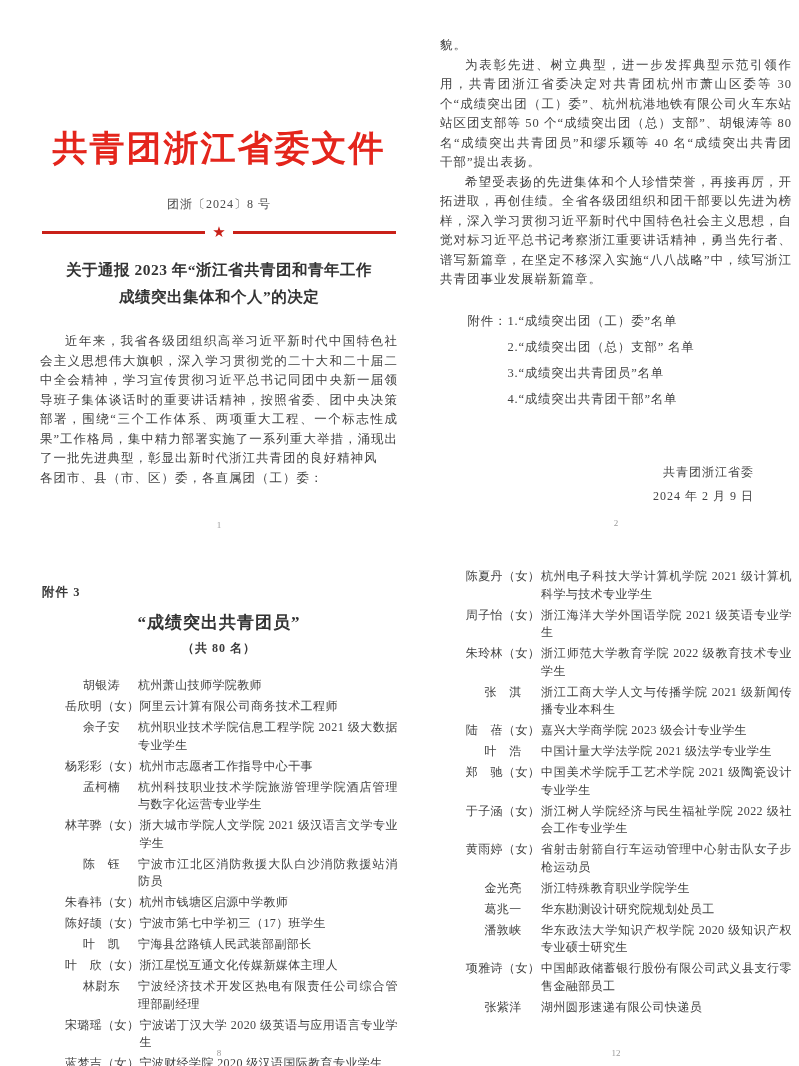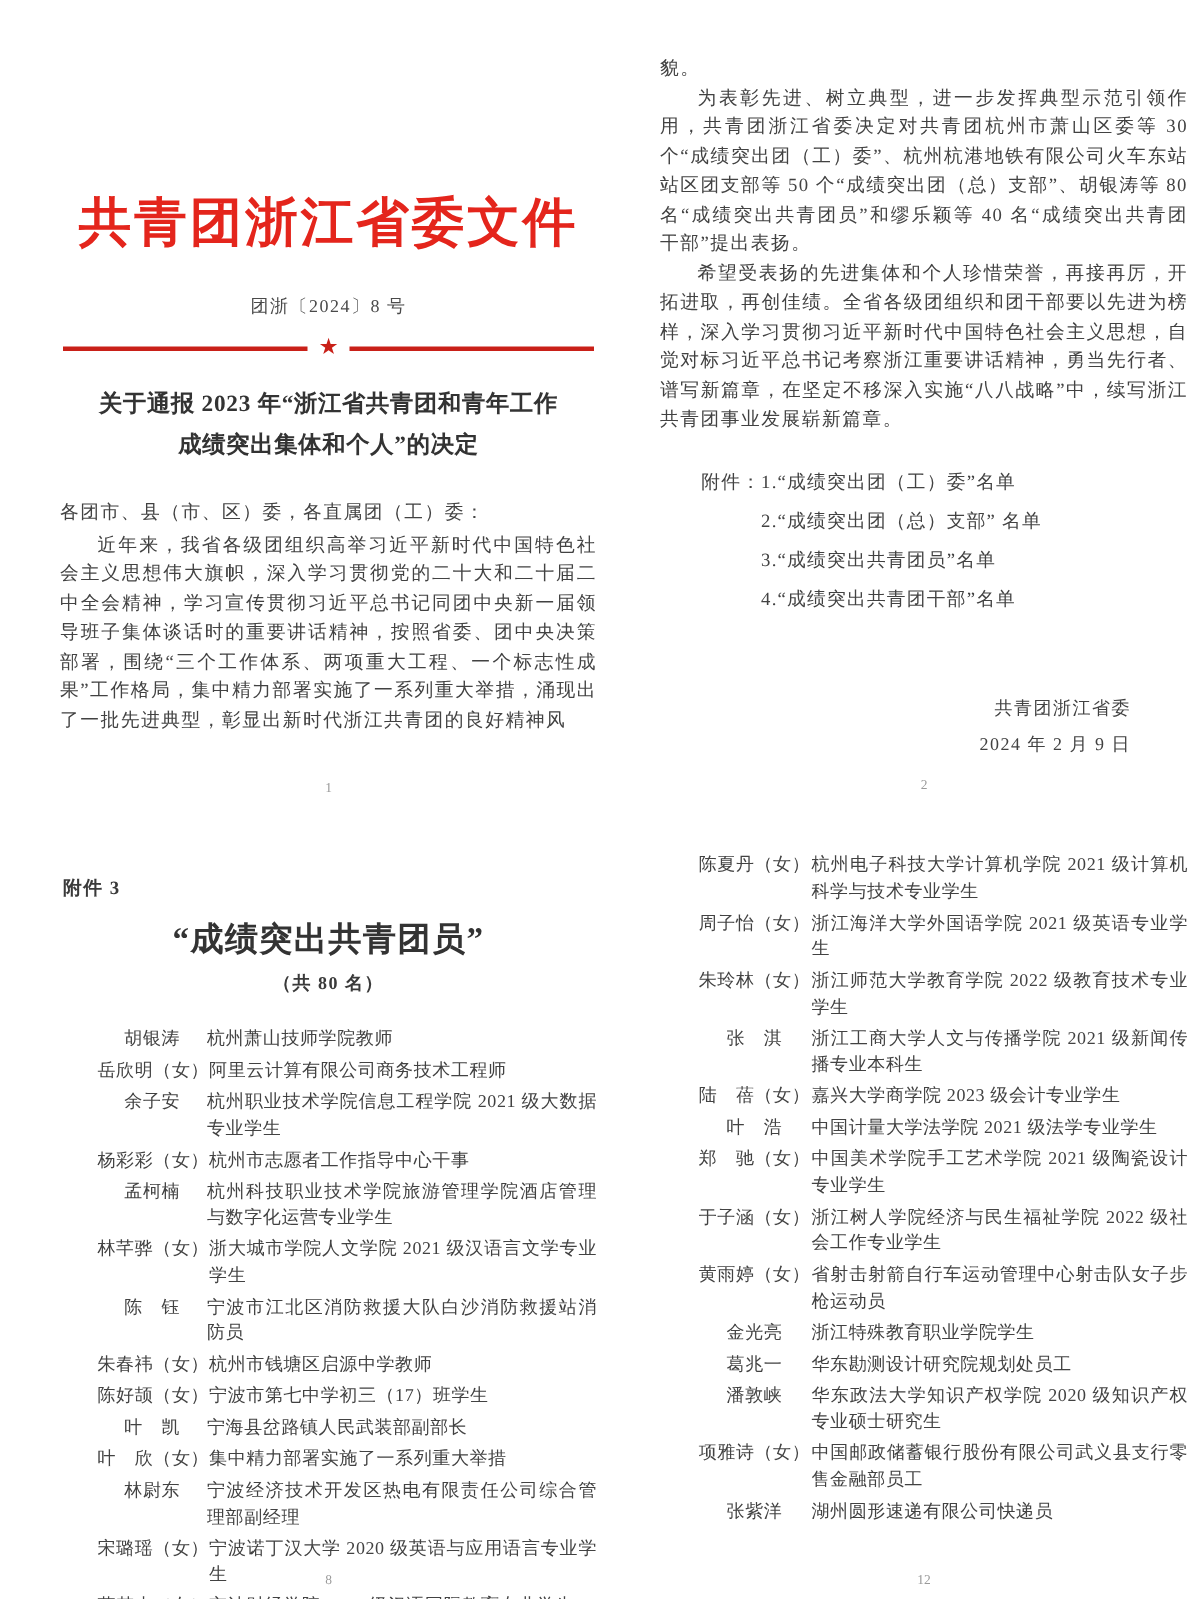--- a/index.html
+++ b/index.html
@@ -34,21 +34,21 @@
   .pageno{position:absolute;bottom:6px;left:0;right:0;text-align:center;font-size:9px;color:#9a9a9a;}
 
   
   .attach{margin-top:18px;font-size:12.5px;line-height:26px;letter-spacing:0.8px;color:#424242;display:flex;padding-left:2.2em;}
   .attach-label{white-space:nowrap;}
   .attach-item{white-space:nowrap;}
   .sign-block{margin-top:48px;text-align:right;padding-right:38px;font-size:12px;letter-spacing:1px;color:#424242;line-height:24px;}
 
   
   .attach-head{font-size:12.5px;font-weight:bold;color:#3a3a3a;letter-spacing:1px;margin:32px 0 10px 2px;}
-  .roster-title{text-align:center;font-size:22px;font-weight:bold;color:#333;letter-spacing:1px;margin:0 0 6px 0;}
+  .roster-title{text-align:center;font-size:17px;font-weight:bold;color:#333;letter-spacing:1px;margin:0 0 6px 0;}
   .roster-sub{text-align:center;font-size:12px;font-weight:bold;color:#3a3a3a;letter-spacing:1px;margin:0 0 20px 0;}
   .roster{font-size:12px;letter-spacing:0.4px;color:#424242;}
   .row{display:flex;align-items:flex-start;margin-bottom:3.5px;position:relative;}
   .nm{flex:0 0 73px;white-space:nowrap;line-height:17.5px;text-align:center;}
   .ds{flex:1;line-height:17.5px;text-align:justify;}
   #s3 .row{padding-left:25px;}
   #s4 .nm{flex-basis:76px;}
   #s4 .row{padding-left:25px;}
   .row.hl::after{
     content:"";position:absolute;left:-6px;right:12px;top:-4px;bottom:-3px;
@@ -63,22 +63,22 @@
   <div class="doc-no">团浙〔2024〕8 号</div>
   <div class="rule">
     <span class="ln"></span>
     <span class="star">★</span>
     <span class="ln"></span>
   </div>
   <div class="doc-title">
     <span>关于通报 2023 年“浙江省共青团和青年工作</span><br>
     <span>成绩突出集体和个人”的决定</span>
   </div>
+  <p class="body-text indent">近年来，我省各级团组织高举习近平新时代中国特色社会主义思想伟大旗帜，深入学习贯彻党的二十大和二十届二中全会精神，学习宣传贯彻习近平总书记同团中央新一届领导班子集体谈话时的重要讲话精神，按照省委、团中央决策部署，围绕“三个工作体系、两项重大工程、一个标志性成果”工作格局，集中精力部署实施了一系列重大举措，涌现出了一批先进典型，彰显出新时代浙江共青团的良好精神风</p>
   <p class="body-text salutation">各团市、县（市、区）委，各直属团（工）委：</p>
-  <p class="body-text indent">近年来，我省各级团组织高举习近平新时代中国特色社会主义思想伟大旗帜，深入学习贯彻党的二十大和二十届二中全会精神，学习宣传贯彻习近平总书记同团中央新一届领导班子集体谈话时的重要讲话精神，按照省委、团中央决策部署，围绕“三个工作体系、两项重大工程、一个标志性成果”工作格局，集中精力部署实施了一系列重大举措，涌现出了一批先进典型，彰显出新时代浙江共青团的良好精神风</p>
   <div class="pageno">1</div>
 </div>
 
 <div class="sheet" id="s2">
   <p class="body-text" style="margin-top:14px;">貌。</p>
   <p class="body-text indent">为表彰先进、树立典型，进一步发挥典型示范引领作用，共青团浙江省委决定对共青团杭州市萧山区委等 30 个“成绩突出团（工）委”、杭州杭港地铁有限公司火车东站站区团支部等 50 个“成绩突出团（总）支部”、胡银涛等 80 名“成绩突出共青团员”和缪乐颖等 40 名“成绩突出共青团干部”提出表扬。</p>
   <p class="body-text indent">希望受表扬的先进集体和个人珍惜荣誉，再接再厉，开拓进取，再创佳绩。全省各级团组织和团干部要以先进为榜样，深入学习贯彻习近平新时代中国特色社会主义思想，自觉对标习近平总书记考察浙江重要讲话精神，勇当先行者、谱写新篇章，在坚定不移深入实施“八八战略”中，续写浙江共青团事业发展崭新篇章。</p>
   <div class="attach">
     <span class="attach-label">附件：</span>
     <div class="attach-list">
@@ -150,21 +150,21 @@
         <span class="ds">宁波市第七中学初三（17）班学生</span>
       </div>
 
       <div class="row">
         <span class="nm">叶　凯</span>
         <span class="ds">宁海县岔路镇人民武装部副部长</span>
       </div>
 
       <div class="row">
         <span class="nm">叶　欣（女）</span>
-        <span class="ds">集中精力部署实施了一系列重大举措</span>
+        <span class="ds">浙江星悦互通文化传媒新媒体主理人</span>
       </div>
 
       <div class="row">
         <span class="nm">林尉东</span>
         <span class="ds">宁波经济技术开发区热电有限责任公司综合管理部副经理</span>
       </div>
 
       <div class="row">
         <span class="nm">宋璐瑶（女）</span>
         <span class="ds">宁波诺丁汉大学 2020 级英语与应用语言专业学生</span>

